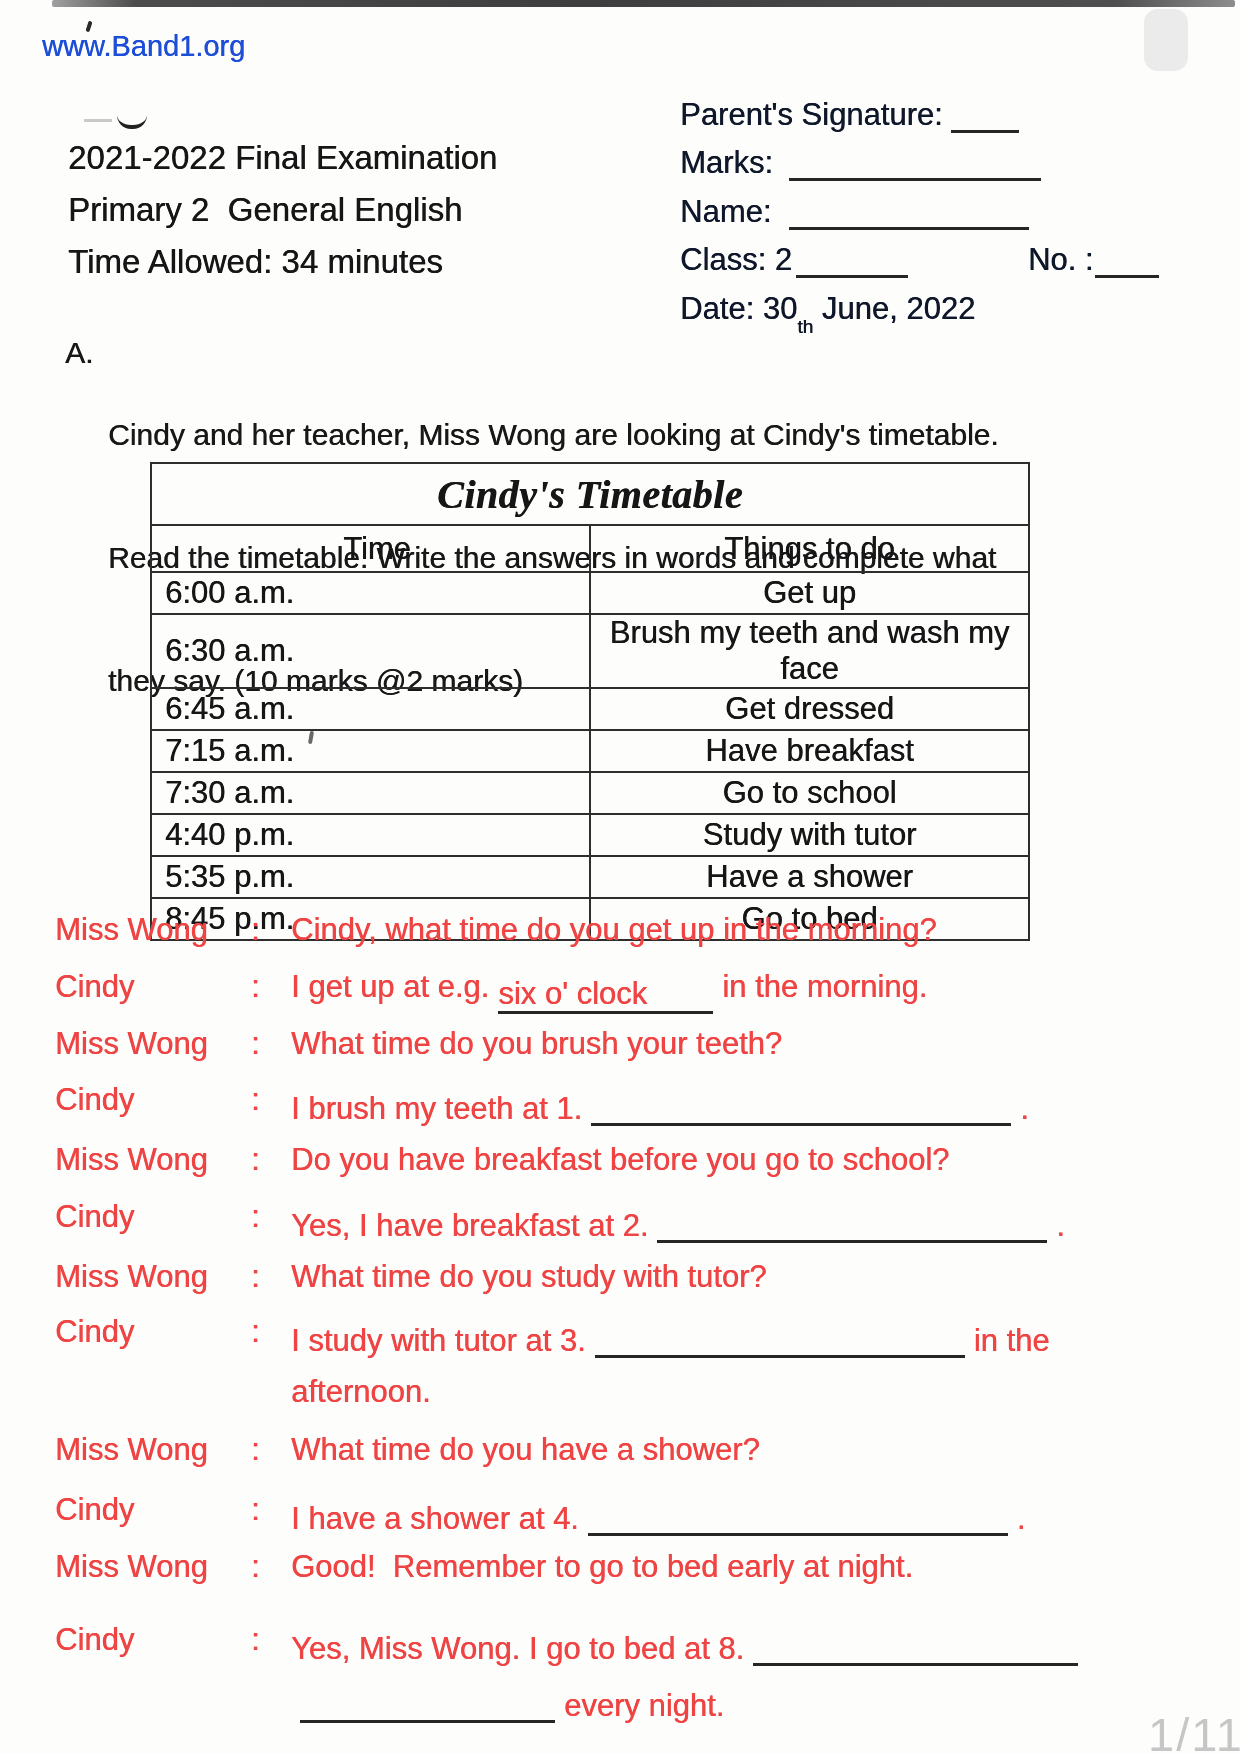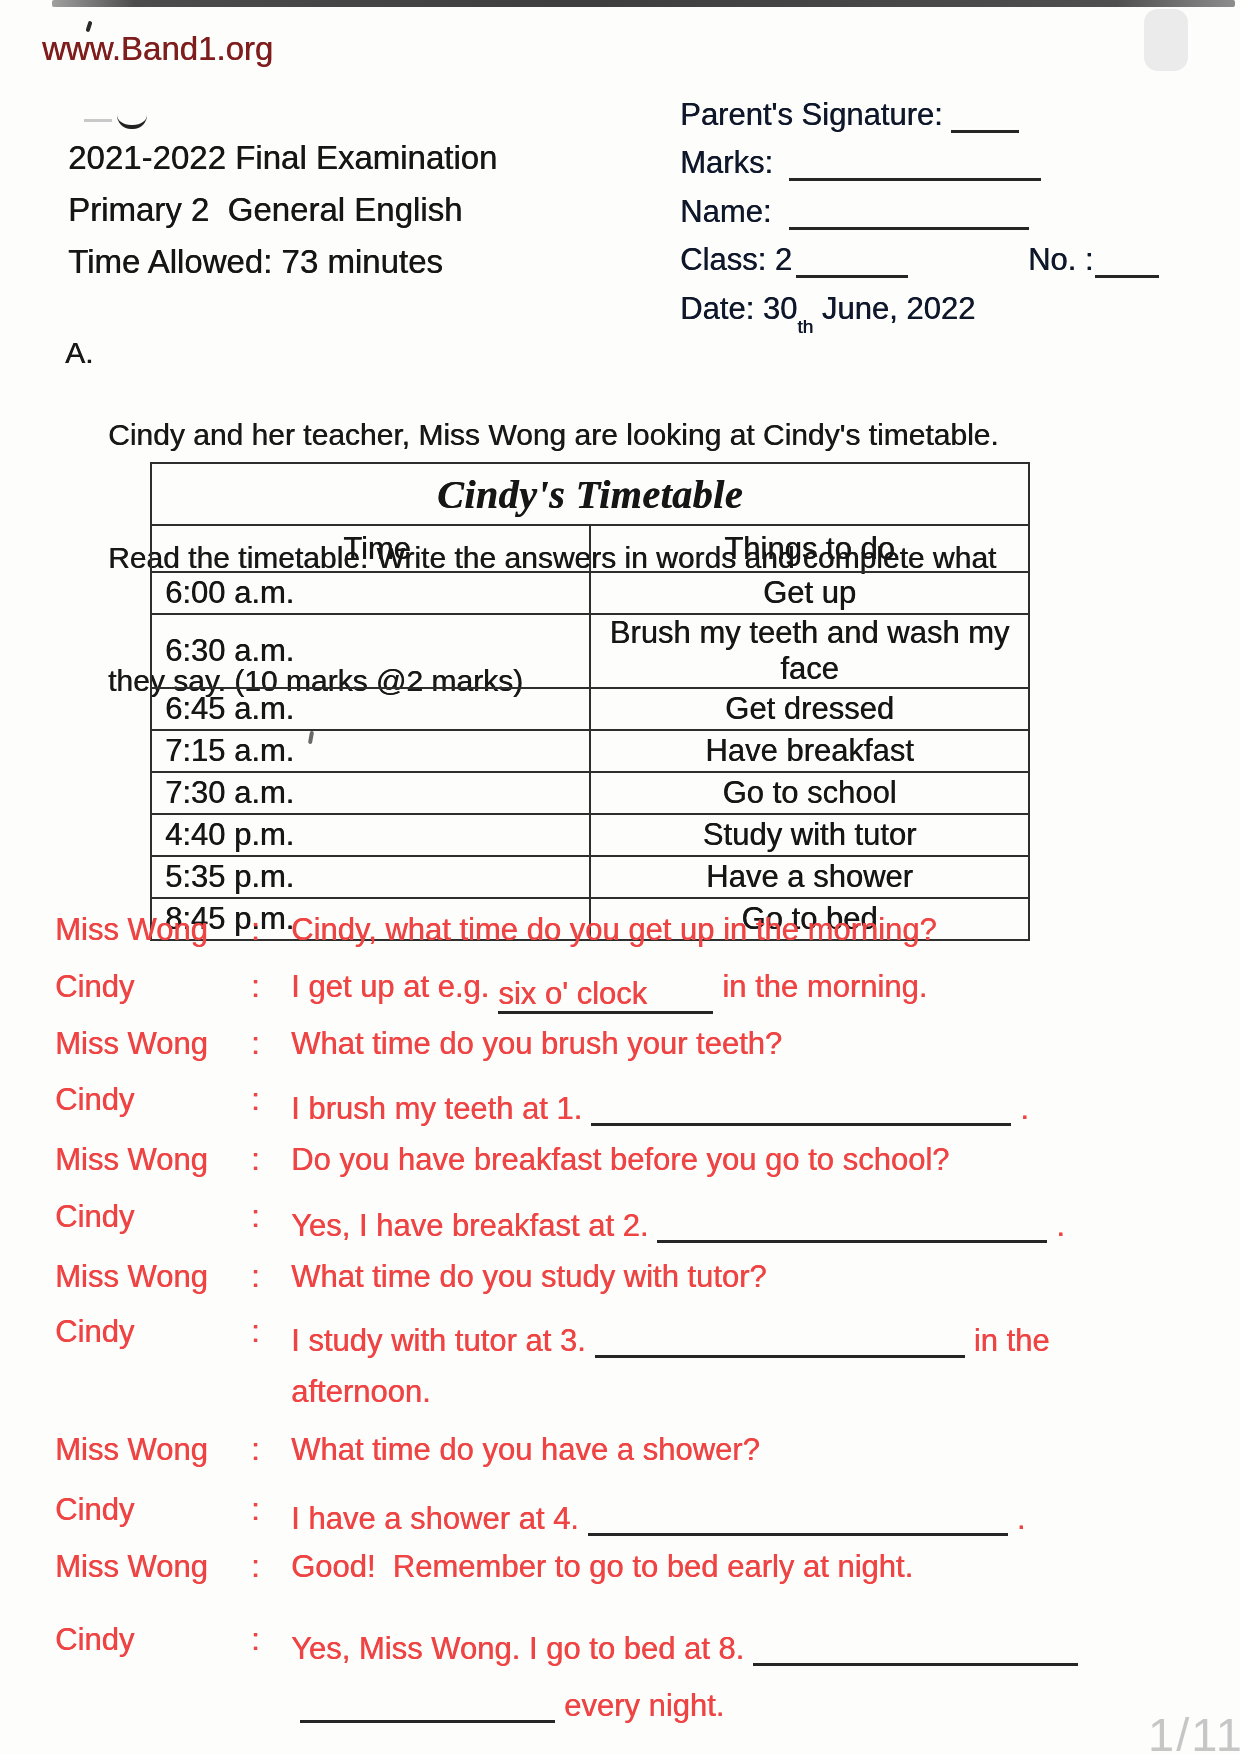--- a/index.html
+++ b/index.html
@@ -21,21 +21,21 @@
   .corner-blob{position:absolute;left:1144px;top:9px;width:44px;height:62px;
     background:#ebebeb;border-radius:14px;}
   .wm-tick{position:absolute;left:87px;top:21px;width:4px;height:11px;background:#2a2a2a;
     transform:rotate(18deg);border-radius:2px;}
   .squiggle{position:absolute;left:117px;top:113px;width:30px;height:12px;
     border-bottom:4.5px solid #222;border-radius:0 0 14px 14px;}
   .squiggle-dash{position:absolute;left:84px;top:119px;width:28px;height:3px;background:#c9c9c9;}
   .table-tick{position:absolute;left:309px;top:731px;width:4px;height:13px;background:#444;
     transform:rotate(10deg);border-radius:2px;opacity:.8;}
 
-  .watermark{position:absolute;left:42px;top:30px;font-size:33px;color:#7f1d1d;}
+  .watermark{position:absolute;left:42px;top:30px;font-size:29px;color:#1d4ed8;}
 
   
   .head-left{position:absolute;left:68px;top:132px;font-size:33px;line-height:52px;color:#161616;}
 
   
   .head-right{position:absolute;left:680px;top:84px;font-size:31px;color:#0f172a;}
   .hr-row{height:48.5px;display:flex;align-items:flex-end;white-space:pre;}
   .uline{display:inline-block;border-bottom:3px solid #262626;height:30px;}
   .u-sig{width:68px;margin-left:8px;}
   .u-marks{width:252px;margin-left:16px;}
@@ -86,21 +86,21 @@
   <div class="wm-tick"></div>
   <div class="squiggle"></div>
   <div class="squiggle-dash"></div>
   <div class="table-tick"></div>
 
   <div class="watermark ink">www.Band1.org</div>
 
   <div class="head-left ink">
     <div>2021-2022 Final Examination</div>
     <div style="white-space:pre">Primary 2  General English</div>
-    <div>Time Allowed: 73 minutes</div>
+    <div>Time Allowed: 34 minutes</div>
   </div>
 
   <div class="head-right ink">
     <div class="hr-row">
       <span>Parent's Signature:</span><span class="uline u-sig"></span>
     </div>
     <div class="hr-row">
       <span>Marks:</span><span class="uline u-marks"></span>
     </div>
     <div class="hr-row">

